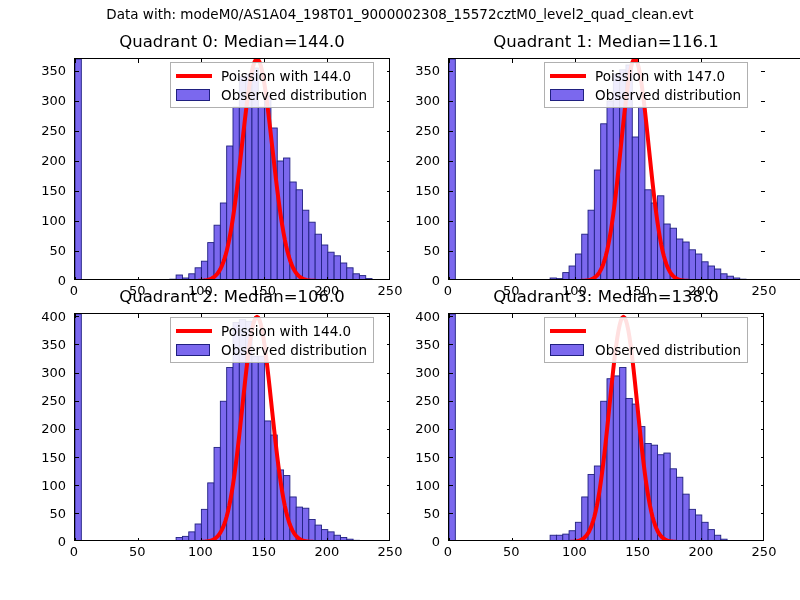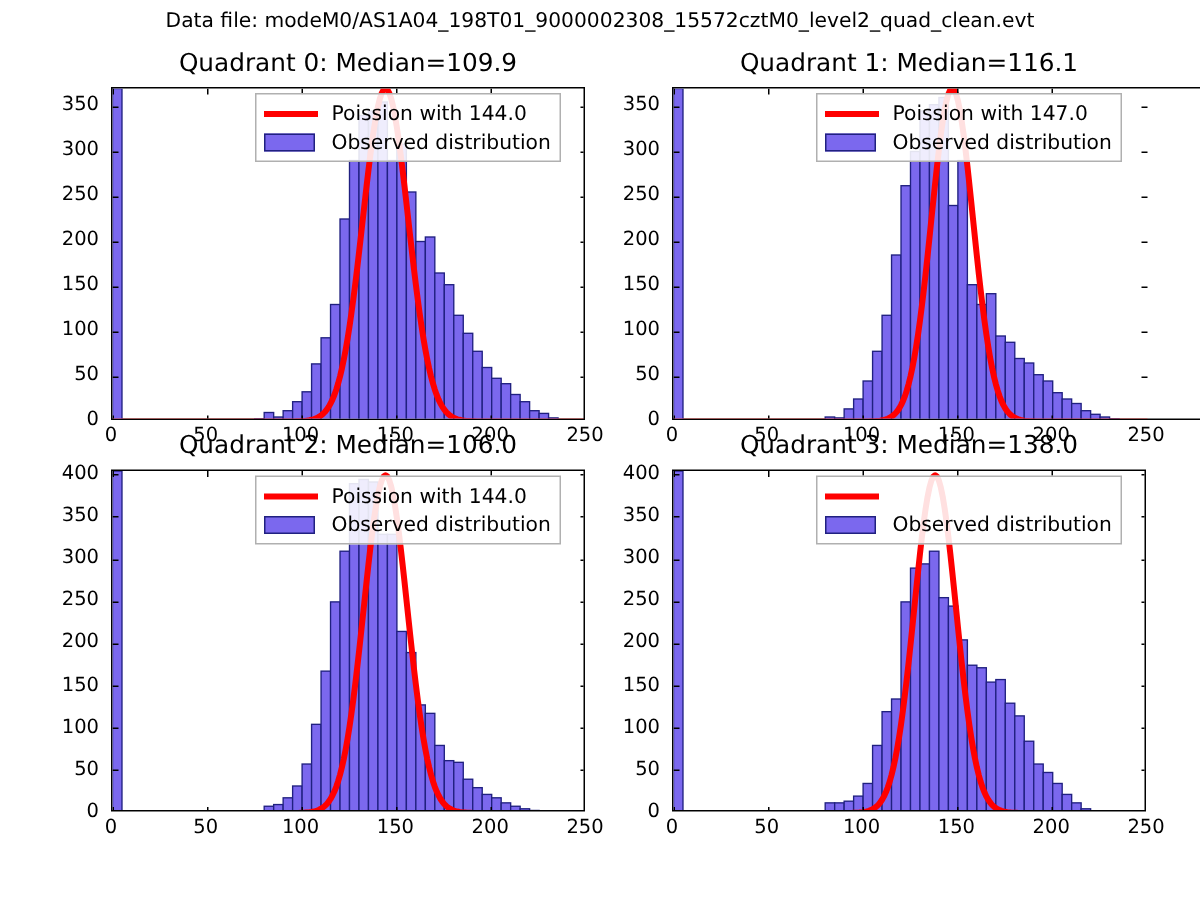--- a/index.html
+++ b/index.html
@@ -114,23 +114,23 @@
   }
   .legend-label {
     font-size: 13.5px;
     color: #000000;
   }
 </style>
 </head>
 <body>
 
 <div id="figure">
-  <div class="suptitle">Data file: modeM0/AS1A04_198T01_9000002308_15572cztM0_level2_quad_clean.evt</div>
+  <div class="suptitle">Data with: modeM0/AS1A04_198T01_9000002308_15572cztM0_level2_quad_clean.evt</div>
 <div class="panel" style="left: 14px; top: 32px; width: 376px;">
-      <div class="panel-title" style="left: 60px; width: 316px;">Quadrant 0: Median=109.9</div>
+      <div class="panel-title" style="left: 60px; width: 316px;">Quadrant 0: Median=144.0</div>
       <div class="axes" style="left: 60px; top: 26px; width: 316px; height: 222px;">
         <svg class="plot-svg" width="316" height="222">
           <g>
             <rect x="0.00" y="0.00" width="6.32" height="222.00" fill="#7B68EE" stroke="#202080" stroke-width="0.9"></rect>
             <rect x="94.80" y="220.20" width="6.32" height="1.80" fill="#7B68EE" stroke="#202080" stroke-width="0.9"></rect>
             <rect x="101.12" y="216.00" width="6.32" height="6.00" fill="#7B68EE" stroke="#202080" stroke-width="0.9"></rect>
             <rect x="107.44" y="219.00" width="6.32" height="3.00" fill="#7B68EE" stroke="#202080" stroke-width="0.9"></rect>
             <rect x="113.76" y="214.80" width="6.32" height="7.20" fill="#7B68EE" stroke="#202080" stroke-width="0.9"></rect>
             <rect x="120.08" y="208.80" width="6.32" height="13.20" fill="#7B68EE" stroke="#202080" stroke-width="0.9"></rect>
             <rect x="126.40" y="202.20" width="6.32" height="19.80" fill="#7B68EE" stroke="#202080" stroke-width="0.9"></rect>

